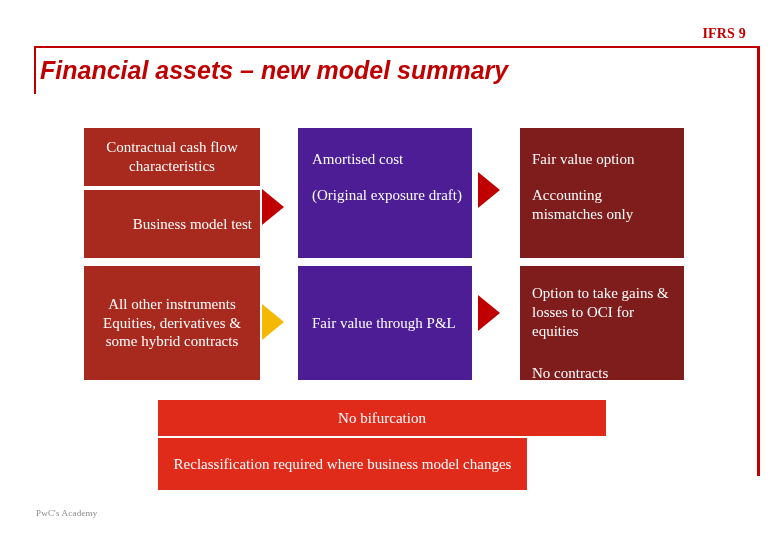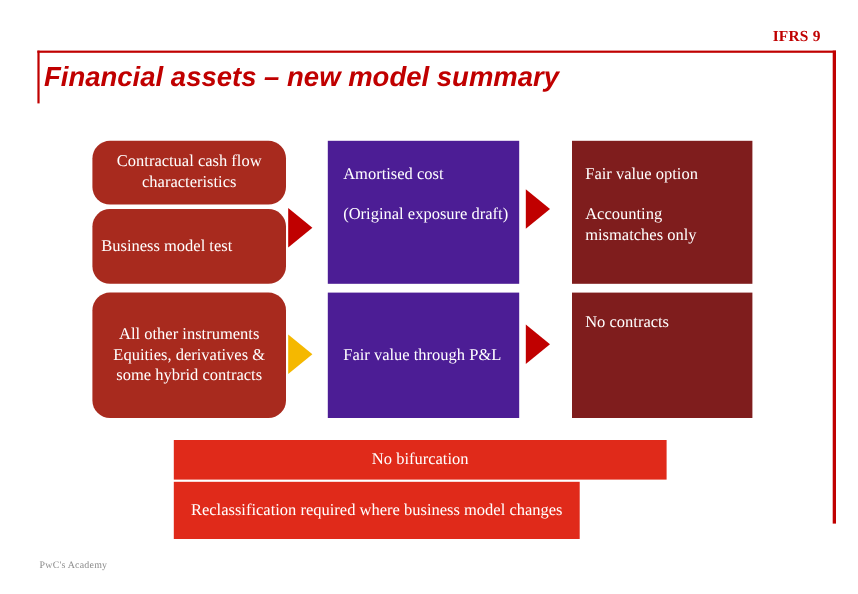--- a/index.html
+++ b/index.html
@@ -68,23 +68,22 @@
     justify-content: center;
     text-align: center;
     color: #ffffff;
     font-family: "Liberation Serif", serif;
     font-size: 15px;
     line-height: 1.25;
     padding: 4px 8px;
   }
   .box.left-col {
     background: #a82a1e;
-    justify-content: flex-start;
+    justify-content: flex-end;
     text-align: center;
-    border-radius: 16px;
   }
   .box.mid-col {
     background: #4c1d95;
     justify-content: flex-start;
     text-align: left;
     padding-left: 14px;
   }
   .box.right-col {
     background: #7f1d1d;
     justify-content: flex-end;
@@ -189,20 +188,21 @@
 </div>
 
 <div class="box right-col" id="box-fvoption">
   <div class="stack">
     <div class="line-top">Fair value option</div>
     <div>Accounting mismatches only</div>
   </div>
 </div>
 <div class="box right-col" id="box-option-oci">
   <div class="stack">
+    <div class="line-top">Option to take gains &amp; losses to OCI for equities</div>
     <div>No contracts</div>
   </div>
 </div>
 
 <div class="arrow arrow-red" id="arrow-1"></div>
 <div class="arrow arrow-yellow" id="arrow-2"></div>
 <div class="arrow arrow-red" id="arrow-3"></div>
 <div class="arrow arrow-red" id="arrow-4"></div>
 
 <div class="box wide-red" id="box-nobifurcation">

